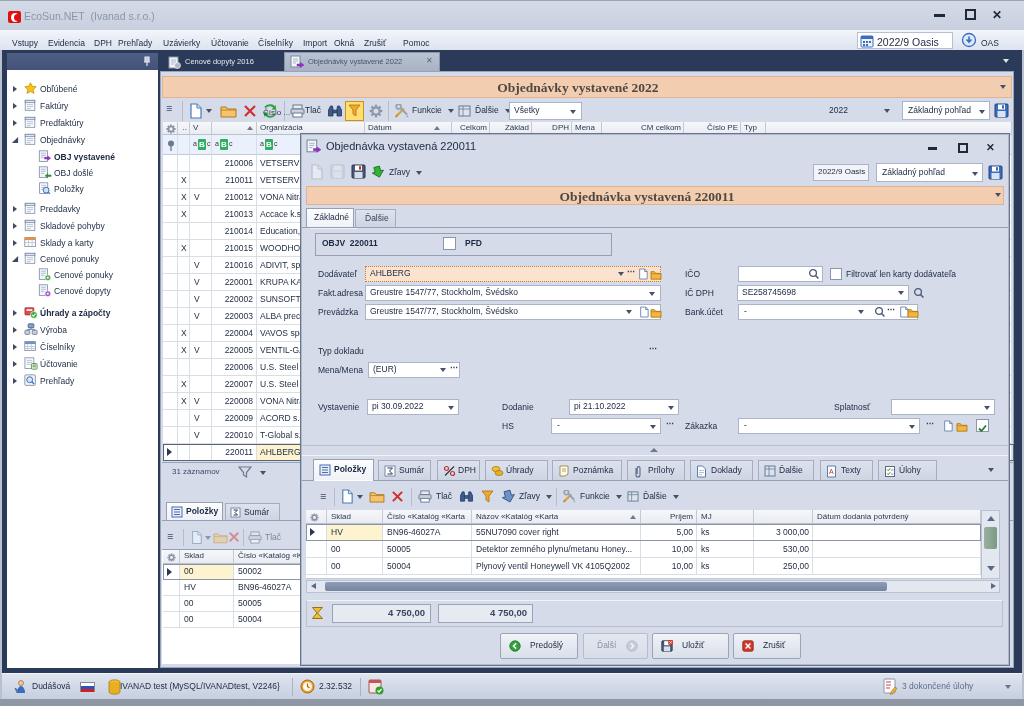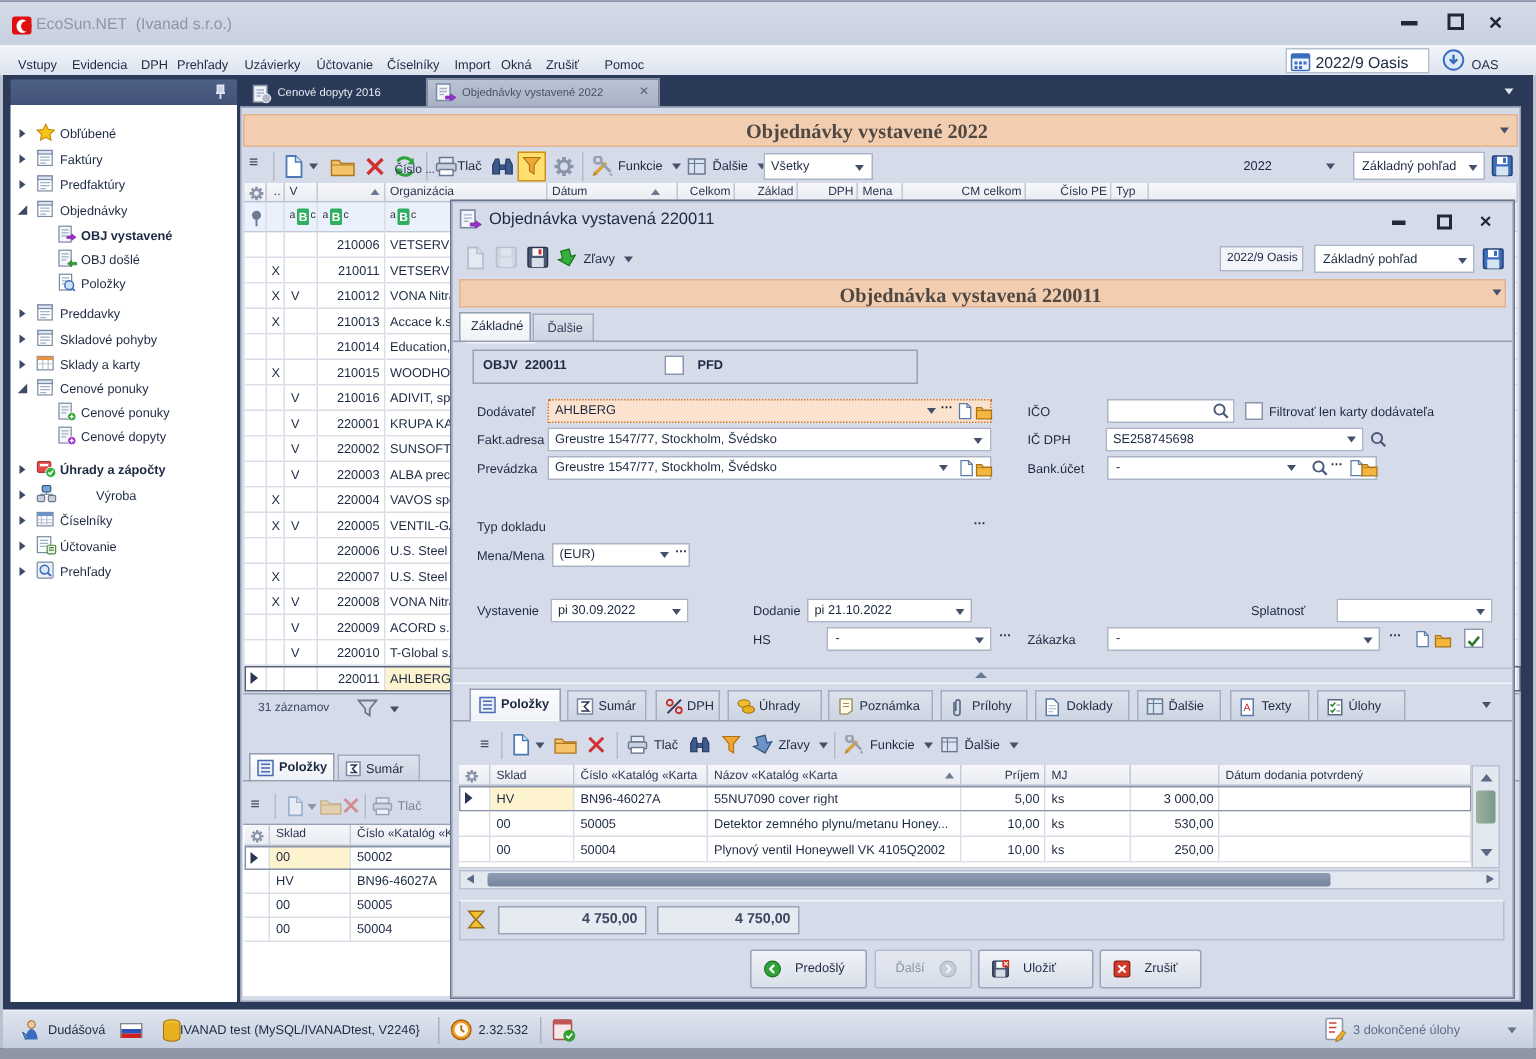--- a/index.html
+++ b/index.html
@@ -229,21 +229,21 @@
       <path d="M10 11l1.5 1.5 2.5-3" stroke="#fff" stroke-width="1.3" fill="none"></path>
     </svg>
 <div class="ab" style="left:40px;top:308px;font-size:8.5px;font-weight:bold;color:#1c2942;">Úhrady a zápočty</div>
 <div class="ab" style="left:13px;top:327px;width:0;height:0;border-top:3px solid transparent;border-bottom:3px solid transparent;border-left:4px solid #3c4a66;"></div>
 <svg class="ab" style="left:24px;top:323px" width="14" height="13" viewBox="0 0 17 16">
       <rect x="5" y="1" width="7" height="5" rx="1" fill="#7ba7d7" stroke="#39597f"></rect>
       <rect x="1" y="9" width="6" height="5" rx="1" fill="#c8cfda" stroke="#6a7a92"></rect>
       <rect x="10" y="9" width="6" height="5" rx="1" fill="#c8cfda" stroke="#6a7a92"></rect>
       <path d="M8.5 6v2M4 9V8h9v1" stroke="#6a7a92" fill="none"></path>
     </svg>
-<div class="ab" style="left:40px;top:325px;font-size:8.5px;font-weight:normal;color:#1c2942;margin-left:24px;">Výroba</div>
+<div class="ab" style="left:40px;top:325px;font-size:8.5px;font-weight:normal;color:#1c2942;">Výroba</div>
 <div class="ab" style="left:13px;top:344px;width:0;height:0;border-top:3px solid transparent;border-bottom:3px solid transparent;border-left:4px solid #3c4a66;"></div>
 <svg class="ab" style="left:24px;top:340px" width="13" height="13" viewBox="0 0 16 16">
       <rect x="1" y="2" width="13" height="11" fill="#fff" stroke="#7a8aa5"></rect>
       <rect x="1" y="2" width="13" height="3" fill="#6a93c8"></rect>
       <path d="M1 8h13M1 10.5h13M4.5 5v8M9 5v8" stroke="#b8c2d2" stroke-width="1"></path>
     </svg>
 <div class="ab" style="left:40px;top:342px;font-size:8.5px;font-weight:normal;color:#1c2942;">Číselníky</div>
 <div class="ab" style="left:13px;top:361px;width:0;height:0;border-top:3px solid transparent;border-bottom:3px solid transparent;border-left:4px solid #3c4a66;"></div>
 <svg class="ab" style="left:24px;top:357px" width="14" height="13" viewBox="0 0 17 16">
       <rect x="1" y="1" width="11" height="13" fill="#fff" stroke="#7a8aa5"></rect>
@@ -920,21 +920,21 @@
     </div>
 <div class="ab arr" style="left:440px;top:368px;z-index:11;"></div>
 <div class="ab" style="left:450px;top:363px;font-size:8px;color:#1c2942;font-weight:bold;letter-spacing:1px;z-index:11;">⋯</div>
 
 <div class="ab lbl" style="left:318px;top:402px;z-index:11;">Vystavenie</div>
 <div class="ab fld" style="left:367px;top:399px;width:92px;height:16px;z-index:11;">
       <span style="position:absolute;left:4px;top:1px;">pi 30.09.2022</span>
       <span class="arr" style="position:absolute;right:4px;top:6px;"></span>
     </div>
 <div class="ab lbl" style="left:502px;top:402px;z-index:11;">Dodanie</div>
-<div class="ab fld" style="left:538px;top:399px;width:110px;height:16px;z-index:11;">
+<div class="ab fld" style="left:569px;top:399px;width:110px;height:16px;z-index:11;">
       <span style="position:absolute;left:4px;top:1px;">pi 21.10.2022</span>
       <span class="arr" style="position:absolute;right:4px;top:6px;"></span>
     </div>
 <div class="ab lbl" style="left:834px;top:402px;z-index:11;">Splatnosť</div>
 <div class="ab fld" style="left:891px;top:399px;width:104px;height:16px;z-index:11;">
       <span class="arr" style="position:absolute;right:4px;top:6px;"></span>
     </div>
 <div class="ab lbl" style="left:502px;top:421px;z-index:11;">HS</div>
 <div class="ab fld" style="left:551px;top:418px;width:110px;height:16px;z-index:11;">
       <span style="position:absolute;left:5px;top:1px;">-</span>

